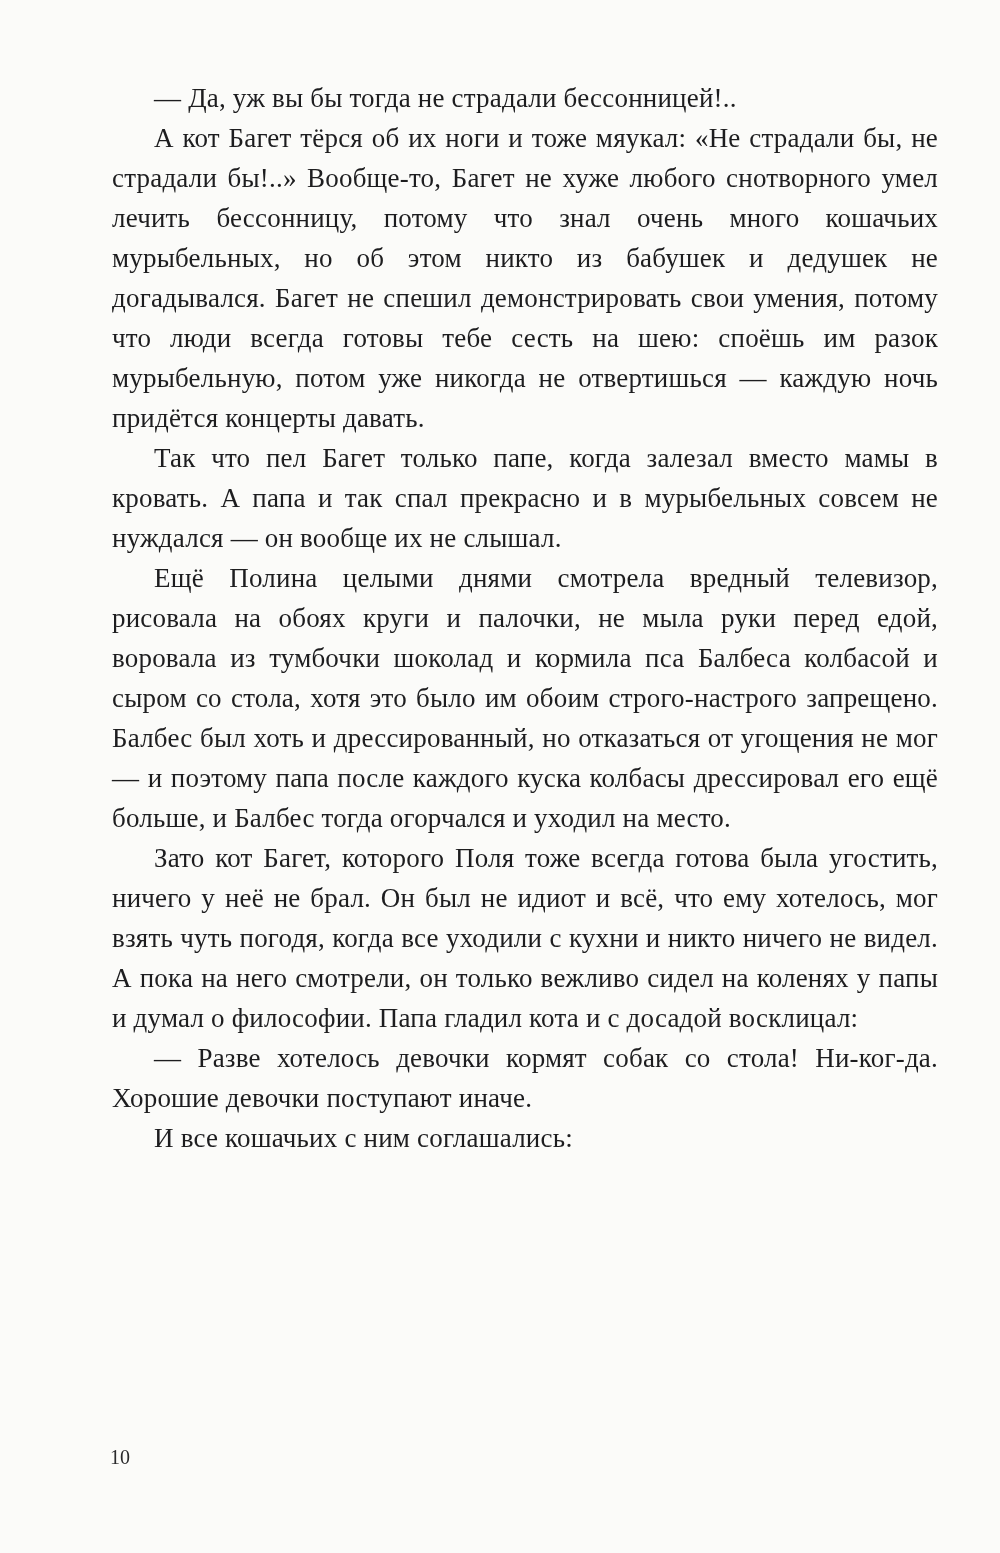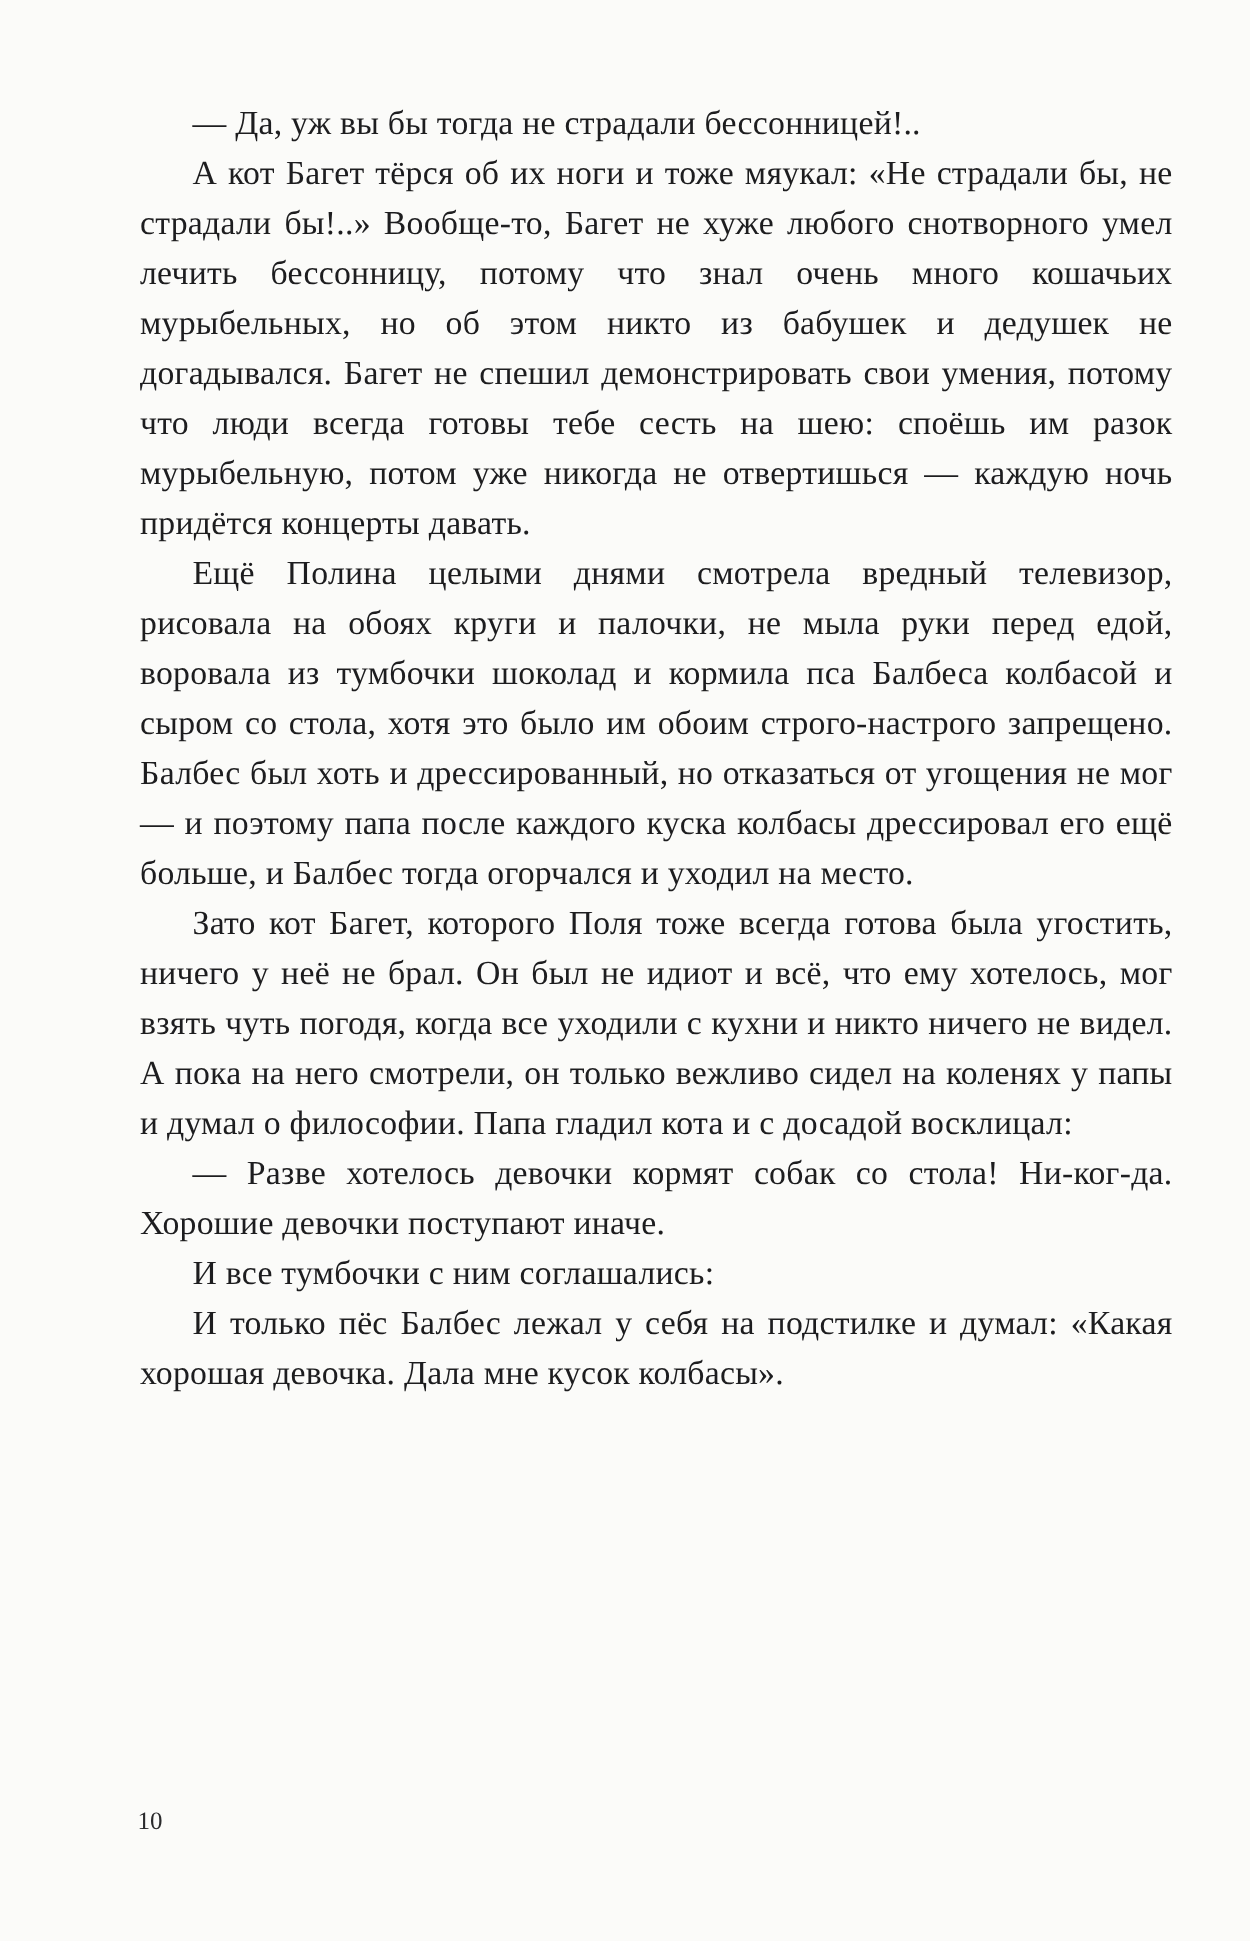--- a/index.html
+++ b/index.html
@@ -45,20 +45,20 @@
     color: #2a2a2c;
   }
 </style>
 </head>
 <body>
 
 <div class="page">
   <div class="text-block">
       <p class="para">— Да, уж вы бы тогда не страдали бессонницей!..</p>
       <p class="para">А кот Багет тёрся об их ноги и тоже мяукал: «Не страдали бы, не страдали бы!..» Вообще-то, Багет не хуже любого снотворного умел лечить бессонницу, потому что знал очень много кошачьих мурыбельных, но об этом никто из бабушек и дедушек не догадывался. Багет не спешил демонстрировать свои умения, потому что люди всегда готовы тебе сесть на шею: споёшь им разок мурыбельную, потом уже никогда не отвертишься — каждую ночь придётся концерты давать.</p>
+      <p class="para">Так что пел Багет только папе, когда залезал вместо мамы в кровать. А папа и так спал прекрасно и в мурыбельных совсем не нуждался — он вообще их не слышал.</p>
       <p class="para section-start">Ещё Полина целыми днями смотрела вредный телевизор, рисовала на обоях круги и палочки, не мыла руки перед едой, воровала из тумбочки шоколад и кормила пса Балбеса колбасой и сыром со стола, хотя это было им обоим строго-настрого запрещено. Балбес был хоть и дрессированный, но отказаться от угощения не мог — и поэтому папа после каждого куска колбасы дрессировал его ещё больше, и Балбес тогда огорчался и уходил на место.</p>
       <p class="para">Зато кот Багет, которого Поля тоже всегда готова была угостить, ничего у неё не брал. Он был не идиот и всё, что ему хотелось, мог взять чуть погодя, когда все уходили с кухни и никто ничего не видел. А пока на него смотрели, он только вежливо сидел на коленях у папы и думал о философии. Папа гладил кота и с досадой восклицал:</p>
       <p class="para">— Разве хотелось девочки кормят собак со стола! Ни-ког-да. Хорошие девочки поступают иначе.</p>
-      <p class="para">И все тумбочки с ним соглашались:</p>
-      <p class="para">И только пёс Балбес лежал у себя на подстилке и думал: «Какая хорошая девочка. Дала мне кусок колбасы».</p>
+      <p class="para">И все кошачьих с ним соглашались:</p>
     </div>
   <div class="page-number">10</div>
 </div>
 
 </body></html>

